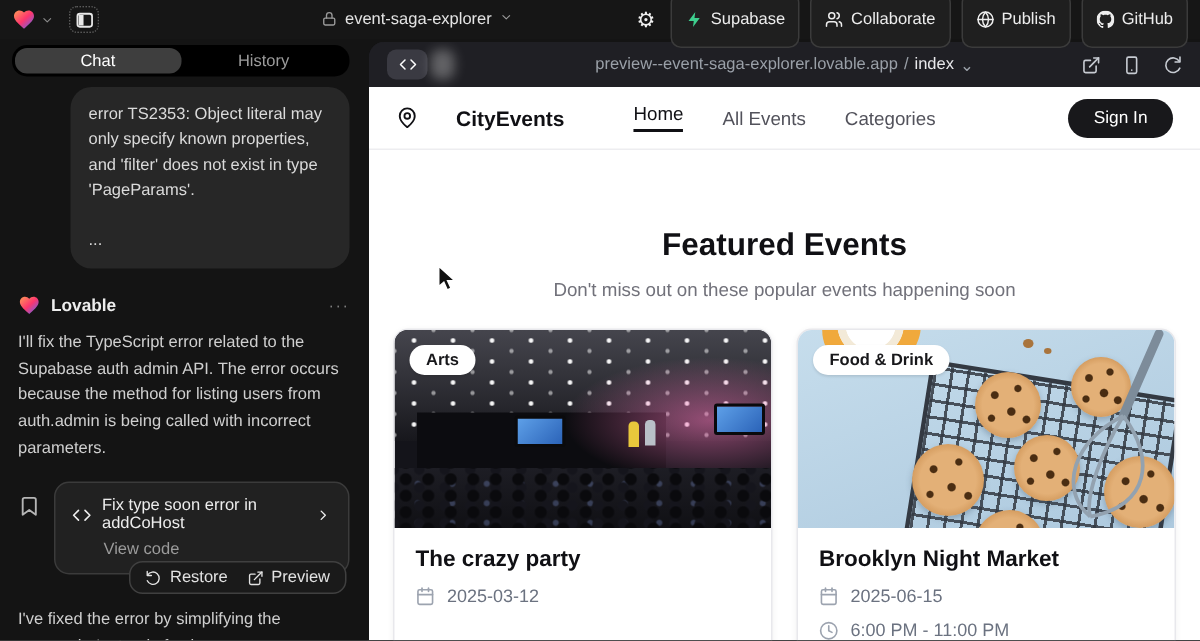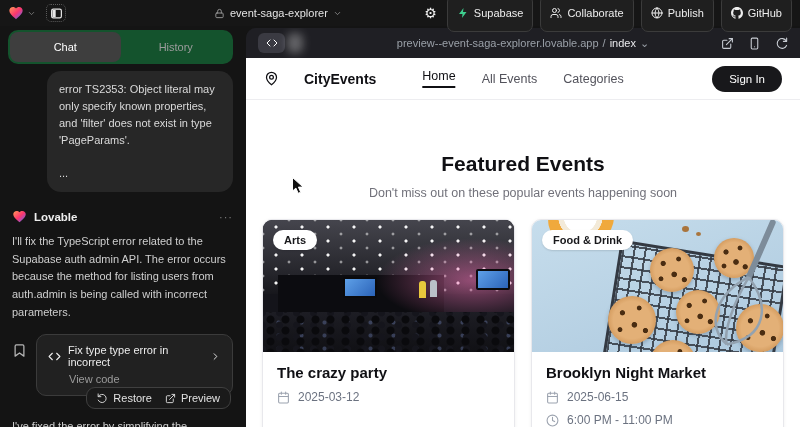--- a/index.html
+++ b/index.html
@@ -6,31 +6,31 @@
   html,body { width:800px; height:427px; background:#0e0e0e; font-family:"Liberation Sans",sans-serif; }
   .stage { position:relative; width:800px; height:427px; background:#141414; overflow:hidden; }
 
   .ic { fill:none; stroke:currentColor; stroke-width:2; stroke-linecap:round; stroke-linejoin:round; display:block; }
 
   
   .topbar { position:absolute; top:0; left:0; right:0; height:26px; background:#161616; display:flex; align-items:center; padding:0 8px; z-index:5; }
   .tb-left { display:flex; align-items:center; gap:4px; }
   .logo-btn { display:flex; align-items:center; gap:3px; color:#8a8a8a; }
   .panel-btn { width:20px; height:18px; border:1px dotted #5b5b5b; border-radius:5px; display:flex; align-items:center; justify-content:center; color:#e8e8e8; margin-left:6px; }
-  .tb-project { display:flex; align-items:center; gap:5px; margin-left:148px; color:#e4e4e4; font-size:11px; font-weight:500; }
+  .tb-project { display:flex; gap:5px; margin-left:148px; color:#e4e4e4; font-size:11px; font-weight:500; }
   .tb-project .lock { color:#9a9a9a; }
   .tb-project .chev { color:#9a9a9a; }
   .tb-right { margin-left:auto; display:flex; align-items:center; gap:7px; }
   .gear-btn { color:#f0f0f0; font-size:14px; line-height:1; padding:0 3px; }
   .tb-btn { display:flex; align-items:center; gap:5px; height:37px; padding:0 9px; background:#1f1f1f; border:1px solid #3b3b3b; border-radius:7px; color:#ededed; font-size:11px; font-weight:500; white-space:nowrap; }
   .supa-ic { color:#3ecf8e; }
 
   
   .chatpanel { position:absolute; top:26px; left:0; width:245px; bottom:0; background:#141414; overflow:hidden; font-size:11px; color:#d6d6d6; }
-  .tabs { display:flex; background:#14532d; border-radius:10px; margin:4px 12px 0 8px; padding:2px; height:34px; }
+  .tabs { display:flex; background:#000000; border-radius:10px; margin:4px 12px 0 8px; padding:2px; height:21px; }
   .tab { flex:1; display:flex; align-items:center; justify-content:center; border-radius:8px; font-size:11px; color:#9c9c9c; cursor:default; }
   .tab.active { background:#3e3e3e; color:#ffffff; font-weight:500; }
   .bubble { margin:7px 12px 0 47px; background:#272727; border-radius:14px; padding:10px 12px; color:#dadada; line-height:1.55; }
   .bubble .more { margin-top:16px; }
   .ai-head { display:flex; align-items:center; gap:7px; margin:17px 12px 0 12px; }
   .ai-heart { width:15px; height:15px; }
   .ai-name { font-weight:600; color:#ededed; font-size:11.5px; }
   .ai-menu { margin-left:auto; color:#7e7e7e; letter-spacing:1px; font-size:11px; }
   .msg { margin:9px 12px 0 12px; line-height:1.6; color:#cfcfcf; }
   .action-row { display:flex; align-items:flex-start; gap:9px; margin:13px 12px 0 12px; }
@@ -276,21 +276,21 @@
 
     <div class="action-row">
       <svg class="ic bm" width="15" height="15">
           <use href="#i-bookmark"></use>
         </svg>
       <div class="fix-card">
         <div class="fix-title-row">
           <svg class="ic" width="13" height="13">
               <use href="#i-code"></use>
             </svg>
-          <span class="grow">Fix type type error in incorrect</span>
+          <span class="grow">Fix type soon error in addCoHost</span>
           <svg class="ic" width="11" height="11">
               <use href="#i-chevright"></use>
             </svg>
         </div>
         <div class="fix-sub">View code</div>
       </div>
     </div>
 
     <div class="rp-row">
       <div class="rp-pill">

